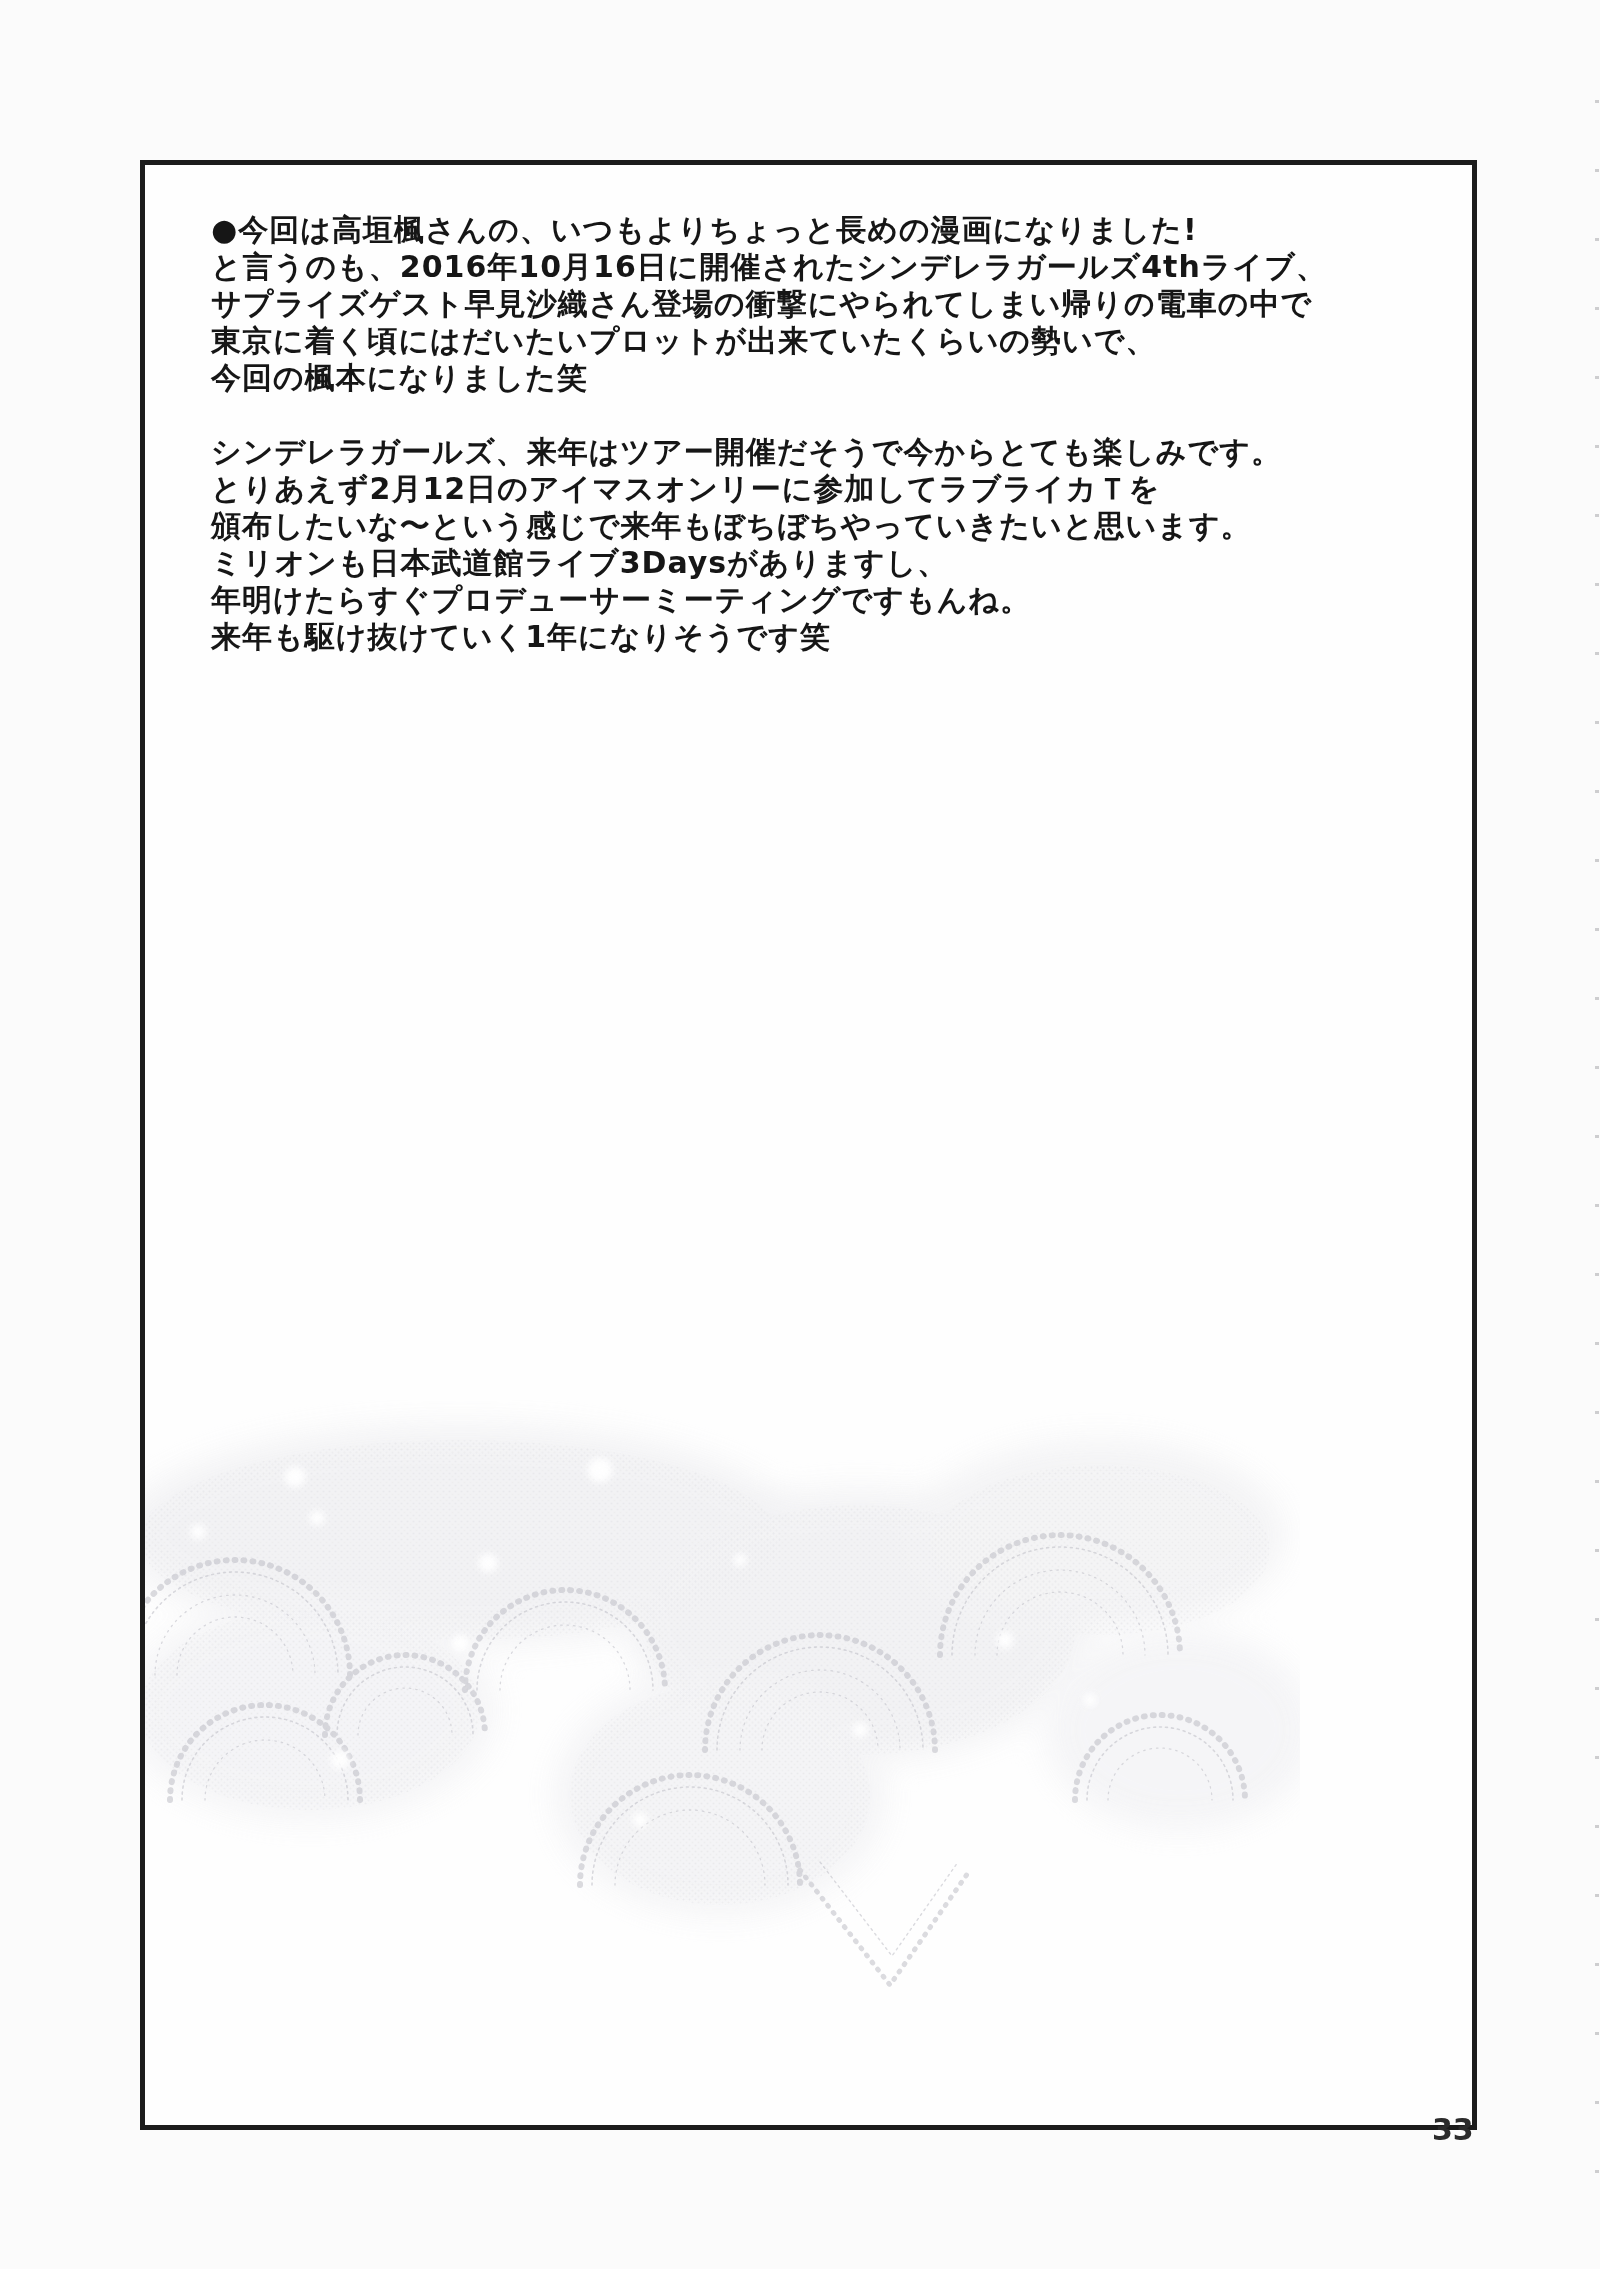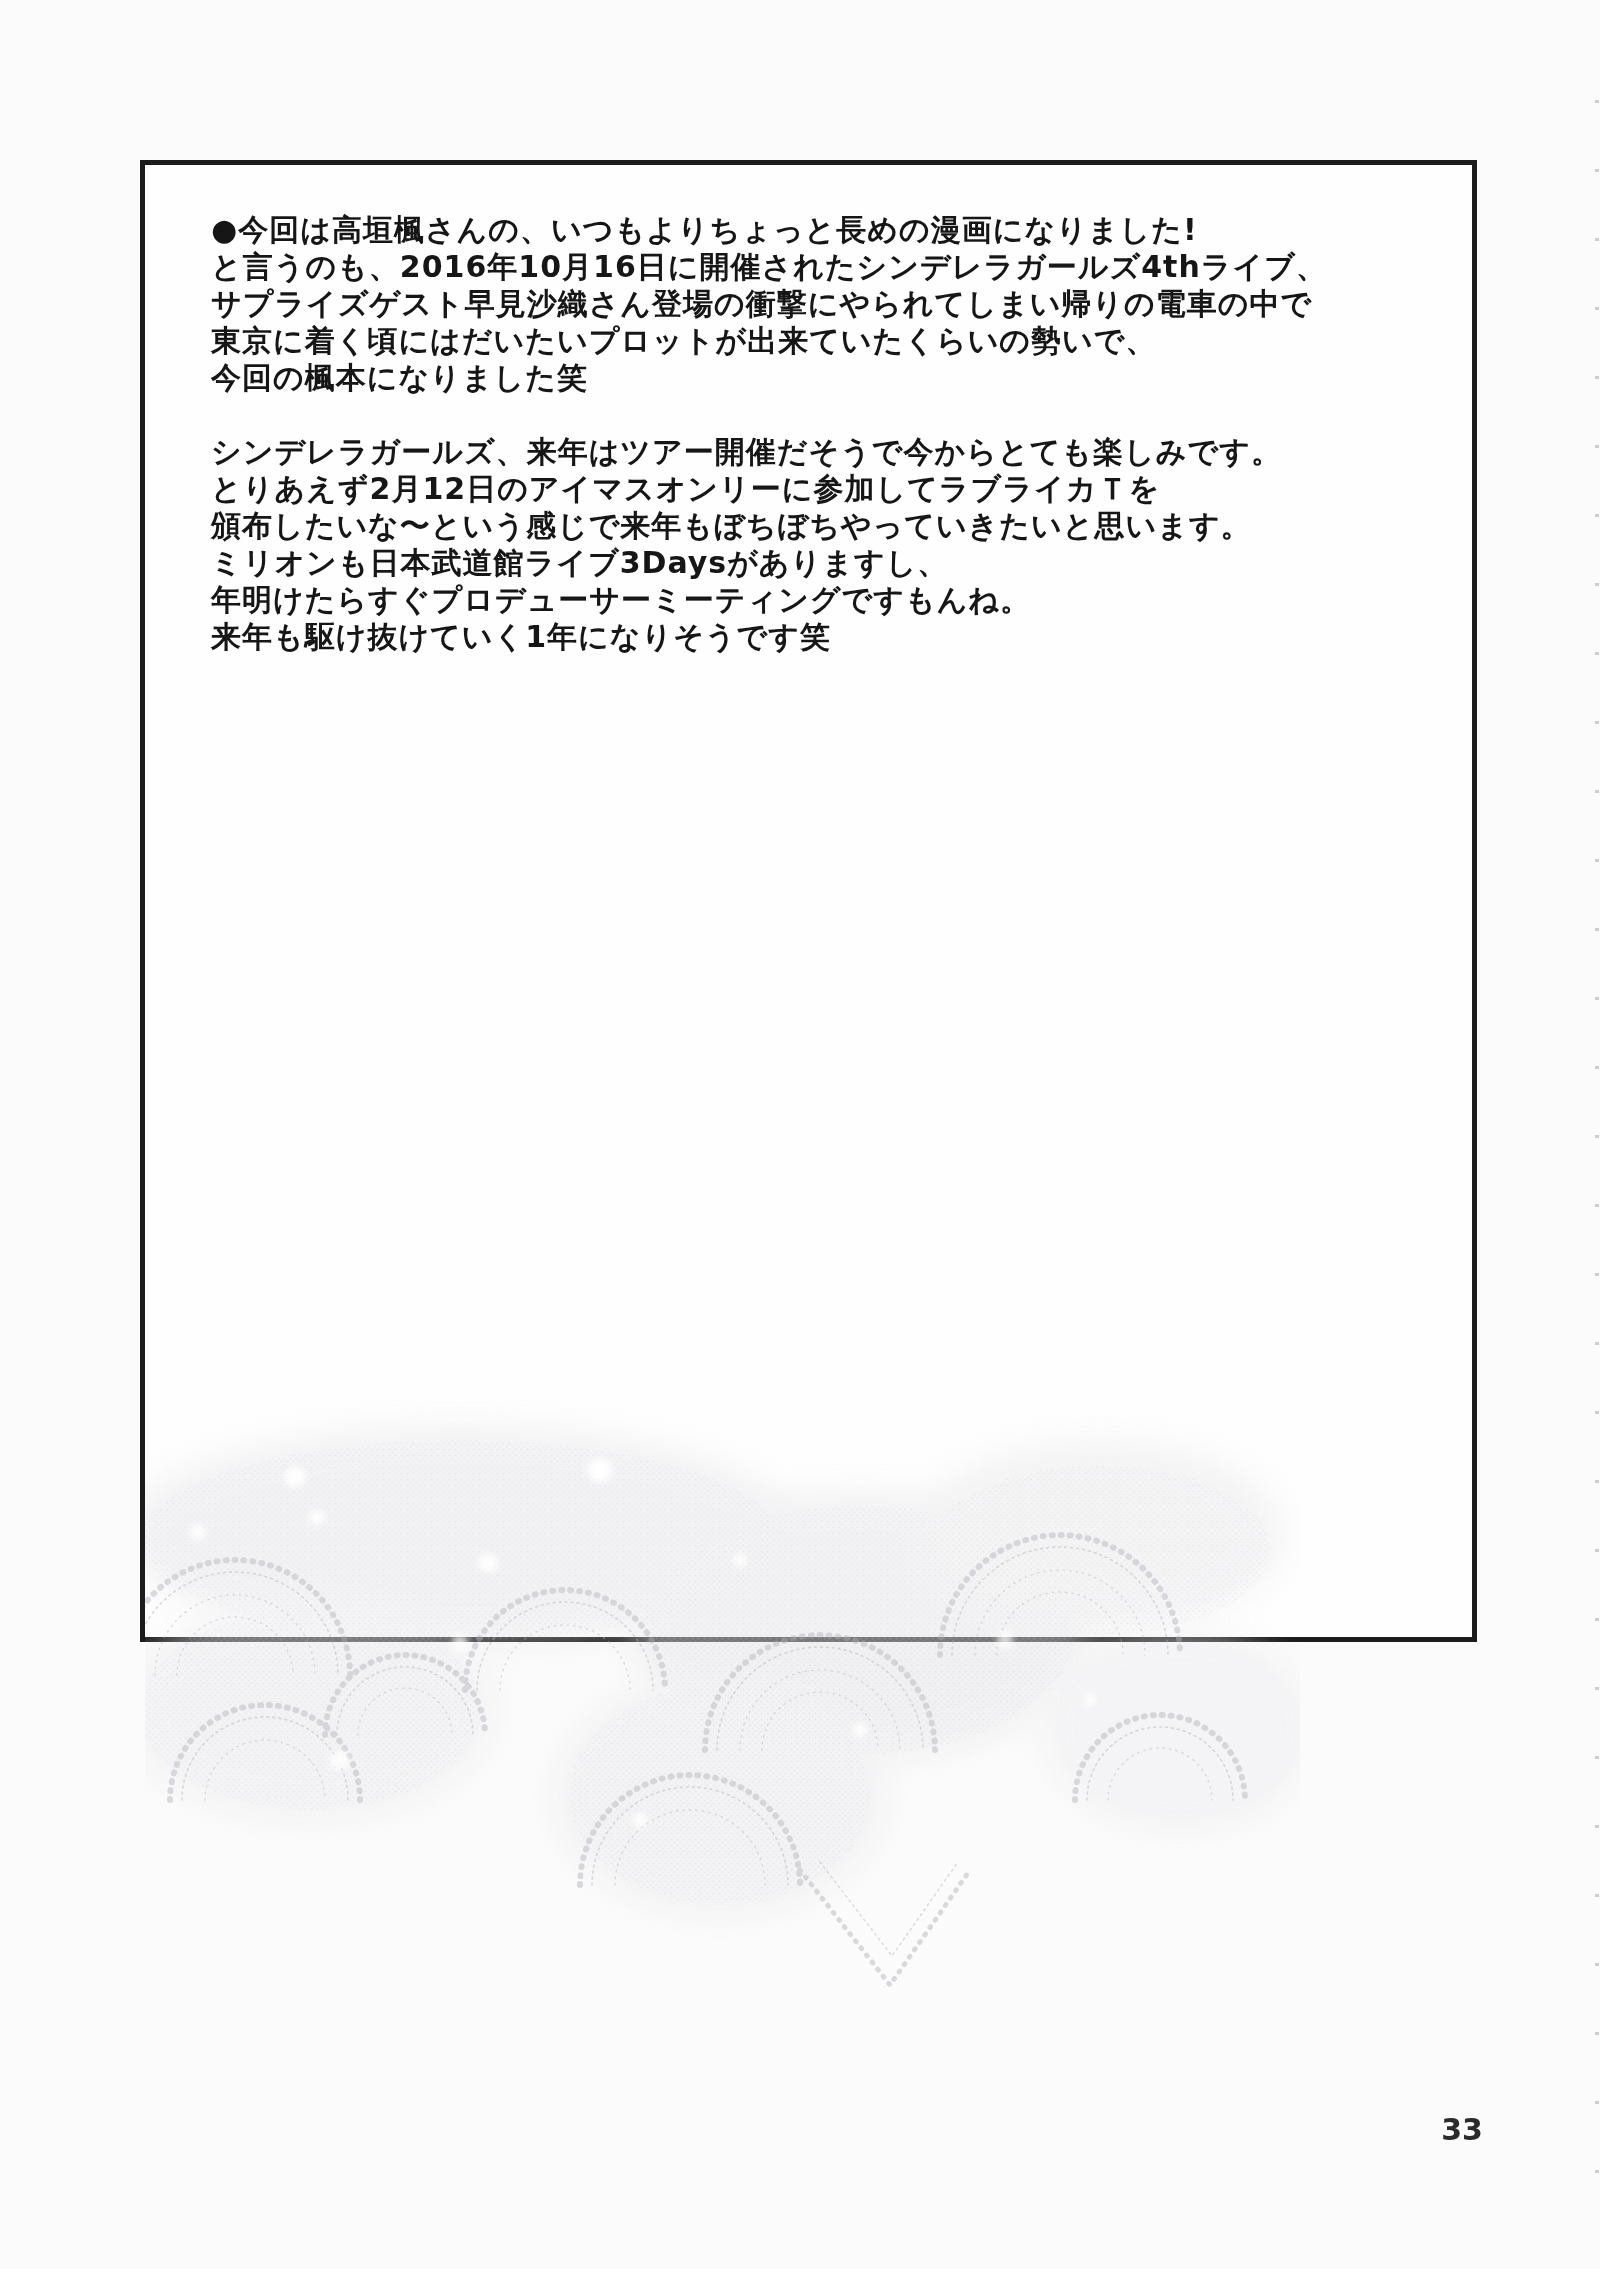--- a/index.html
+++ b/index.html
@@ -3,37 +3,37 @@
 <meta charset="utf-8">
 <style>
   html,body { margin:0; padding:0; }
   .page {
     position:relative; width:1600px; height:2269px;
     background:#fbfbfb; overflow:hidden;
     font-family:"DejaVu Sans", sans-serif;
   }
   .frame {
     position:absolute; left:140px; top:160px;
-    width:1337px; height:1482px;
+    width:1337px; height:1970px;
     border:5px solid #1c1c1c; background:#fefefe;
     box-sizing:border-box;
   }
   .afterword {
     position:absolute; left:66px; top:46px; width:1230px;
     font-size:30px; line-height:37px; letter-spacing:1px;
     font-weight:600; color:#161616;
   }
   .para { white-space:pre-line; margin:0 0 37px 0; }
   .lace {
     position:absolute; left:145px; top:1400px;
     width:1155px; height:620px; opacity:.85;
   }
   .page-number {
     position:absolute; left:1432px; top:2112px; width:60px;
-    text-align:center; font-size:30px; color:#2b2b2b; font-weight:600;
+    font-size:30px; color:#2b2b2b; font-weight:600;
   }
   .specks {
     position:absolute; right:1px; top:34px; width:4px; height:2180px;
     background:repeating-linear-gradient(
       to bottom,
       rgba(125,125,130,0) 0 66px,
       rgba(125,125,130,.45) 66px 69px);
     opacity:.8;
   }
 </style>

